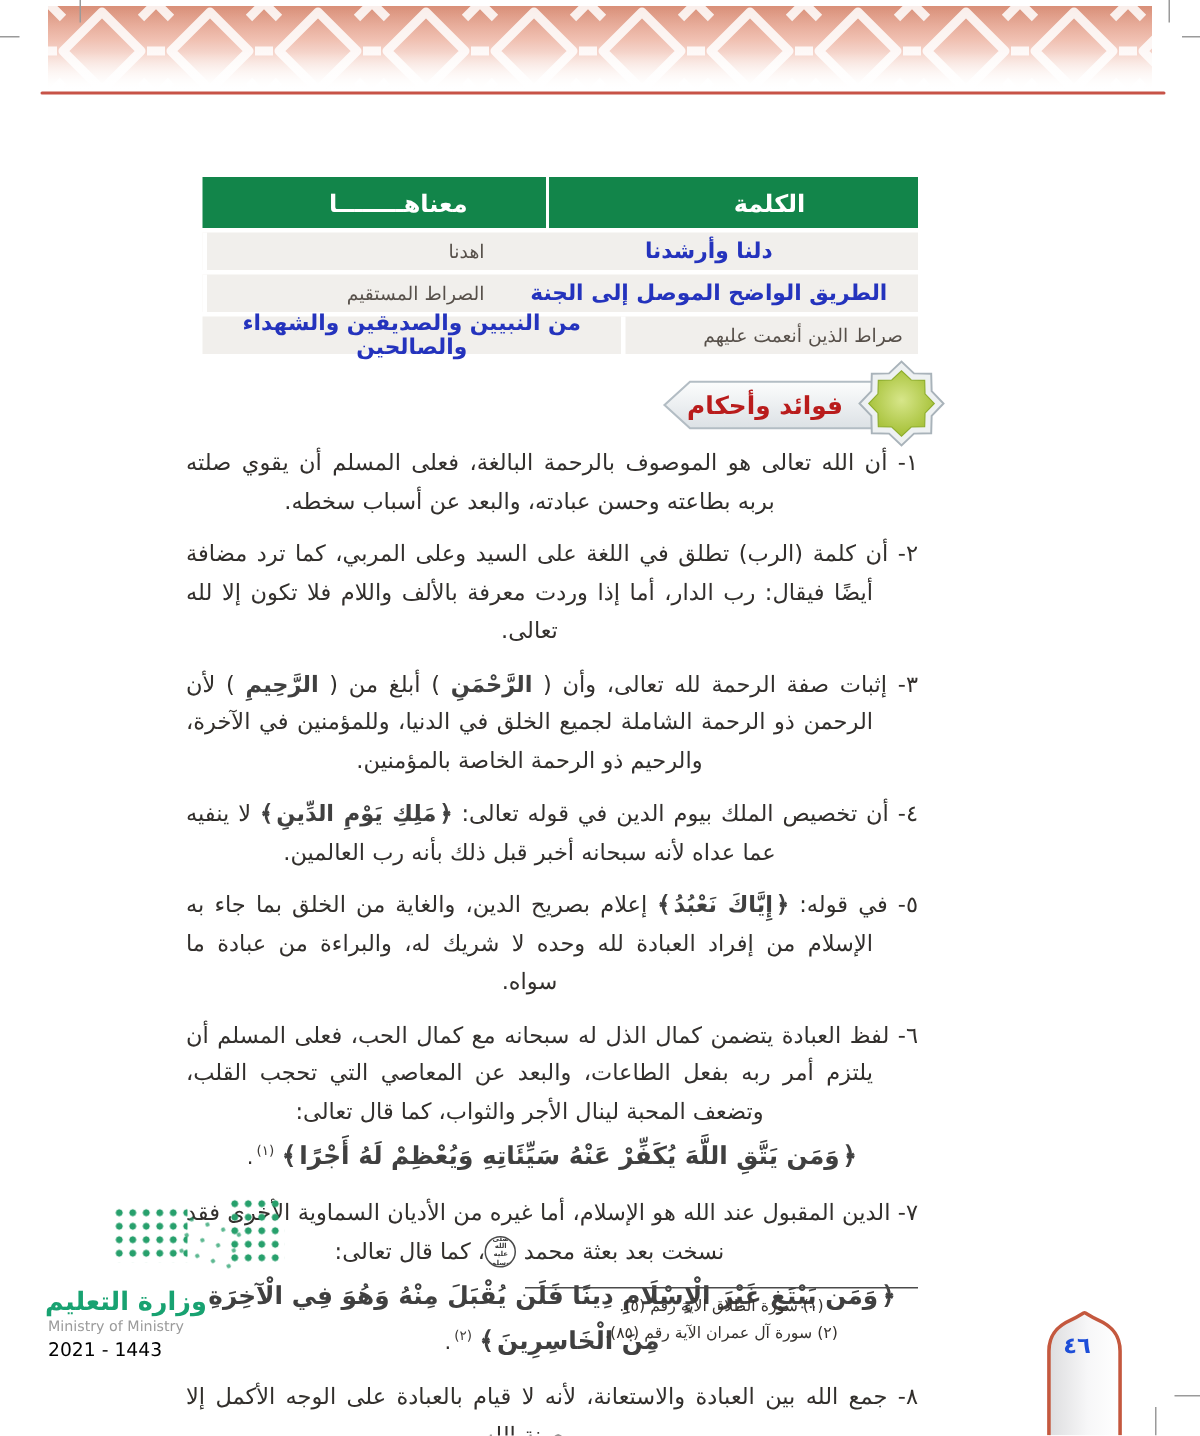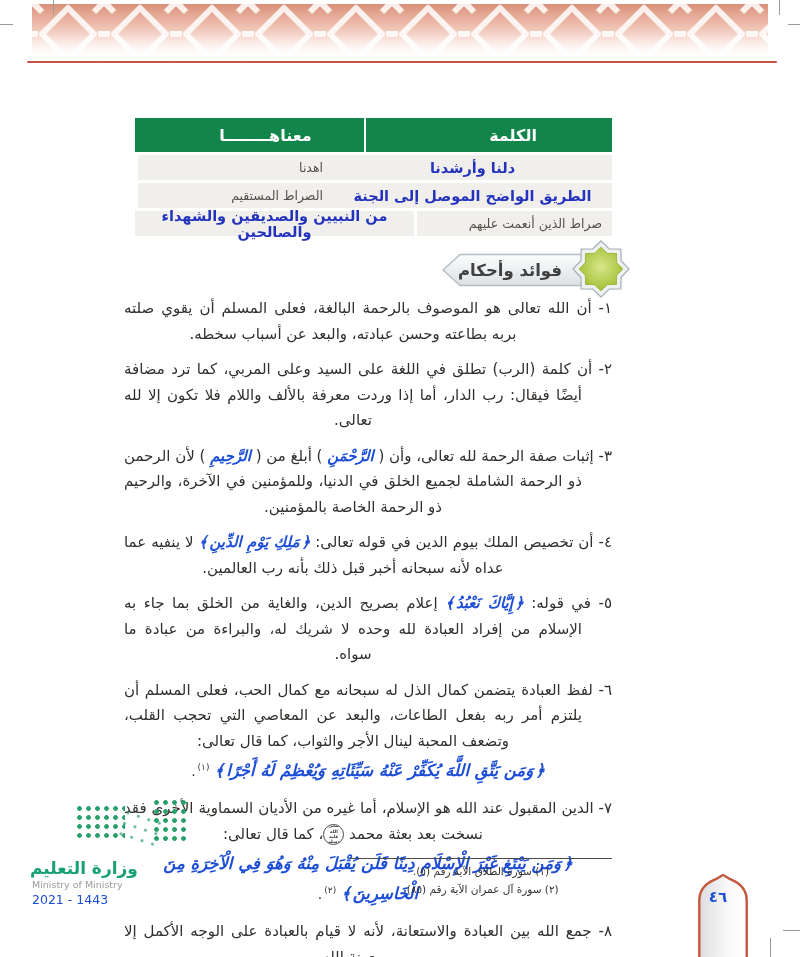--- a/index.html
+++ b/index.html
@@ -25,31 +25,31 @@
   .vrow{background:#f1efec;height:25px;margin-top:3px;font-size:13px;}
   .vrow .cell.word{color:#57504a;font-size:12.5px;justify-content:flex-start;
     padding-right:10px;box-sizing:border-box;display:flex;align-items:center;height:100%;
     border-left:3px solid #fff;}
   .vrow .cell.meaning{color:#2433bd;font-weight:bold;font-size:14.5px;text-align:center;}
   
   .banner{position:absolute;top:253px;right:190px;width:172px;height:34px;}
   .banner .ribbon{position:absolute;inset:0;}
   .banner-title{position:absolute;right:48px;left:20px;top:0;bottom:0;
     display:flex;align-items:center;justify-content:center;
-    color:#404040;font-weight:bold;font-size:16.5px;direction:rtl;}
+    color:#b91c1c;font-weight:bold;font-size:16.5px;direction:rtl;}
   .star-badge{position:absolute;right:-20px;top:-13px;width:58px;height:58px;}
   
   .content{position:absolute;top:296px;right:188px;width:488px;direction:rtl;}
   .item{margin:0 0 10px 0;}
   .para{
     margin:0;font-size:15px;line-height:25.5px;color:#322f2c;
     text-align:justify;text-align-last:center;
     padding-right:30px;text-indent:-30px;
   }
-  .quran{color:#1d4ed8;font-weight:bold;font-style:italic;}
+  .quran{color:#404040;font-weight:bold;}
   .braq::before{content:"\FD3F";margin-left:2px;}
   .braq::after{content:"\FD3E";margin-right:2px;}
   .seal{
     display:inline-flex;width:21px;height:21px;border:1px solid #4a4a4a;border-radius:50%;
     font-size:4.6px;line-height:1.15;color:#3a3a3a;align-items:center;justify-content:center;
     text-align:center;text-align-last:center;vertical-align:middle;text-indent:0;
     padding:1px;box-sizing:border-box;overflow:hidden;font-weight:bold;
   }
   .verse-line{text-align:center;margin:2px 0 7px;direction:rtl;text-indent:0;}
   .verse-text{font-size:16.5px;line-height:30px;}
@@ -67,21 +67,21 @@
     background-size:9px 9px;}
   .dots-b{position:absolute;left:122px;top:0;width:38px;height:44px;
     background:radial-gradient(circle 2.4px,#27a06c 2.1px,transparent 2.5px);
     background-size:9px 9px;}
   .dots-trail{position:absolute;left:88px;top:14px;width:44px;height:34px;opacity:.75;
     background:radial-gradient(circle 1.4px,#27a06c 1.2px,transparent 1.6px);
     background-size:11px 11px;transform:rotate(18deg);}
   .moe-ar{color:#18a271;font-weight:bold;font-size:17px;direction:rtl;text-align:left;
     margin:2px 0 1px 0;letter-spacing:1px;}
   .moe-en{color:#9b9b9b;font-size:9.5px;margin:0 0 2px 2px;}
-  .moe-years{color:#1d4ed8;font-size:12.5px;margin-left:2px;}
+  .moe-years{color:#000000;font-size:12.5px;margin-left:2px;}
   
   .page-tab{position:absolute;right:50px;top:874px;width:54px;height:83px;}
   .page-num{position:absolute;right:64px;top:888px;width:36px;text-align:center;
     font-size:15px;font-weight:bold;color:#1d4ed8;direction:rtl;}
 </style>
 </head>
 <body>
 
 <div class="band">
   <svg width="736" height="56" viewBox="0 0 736 56">

